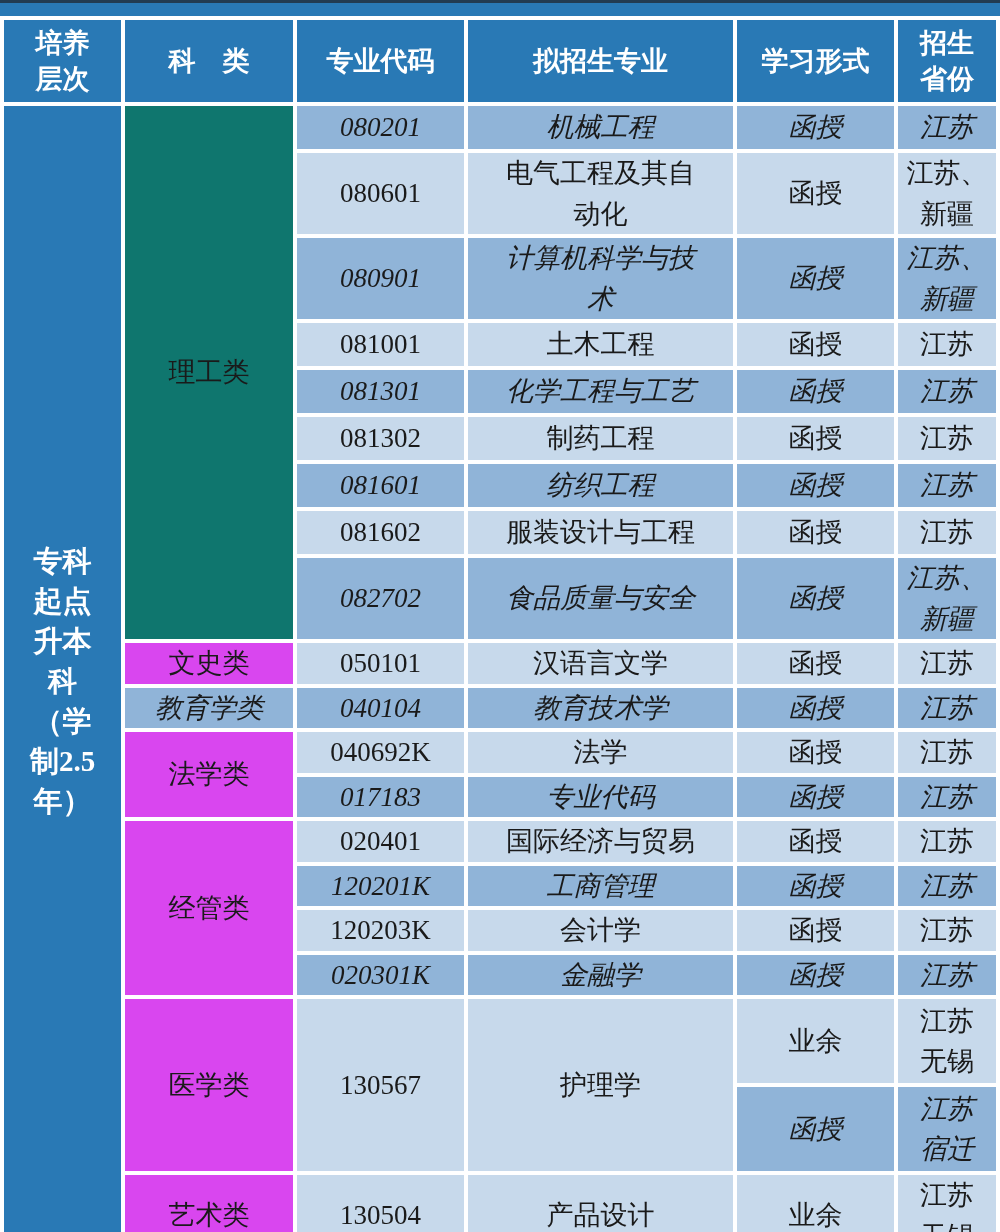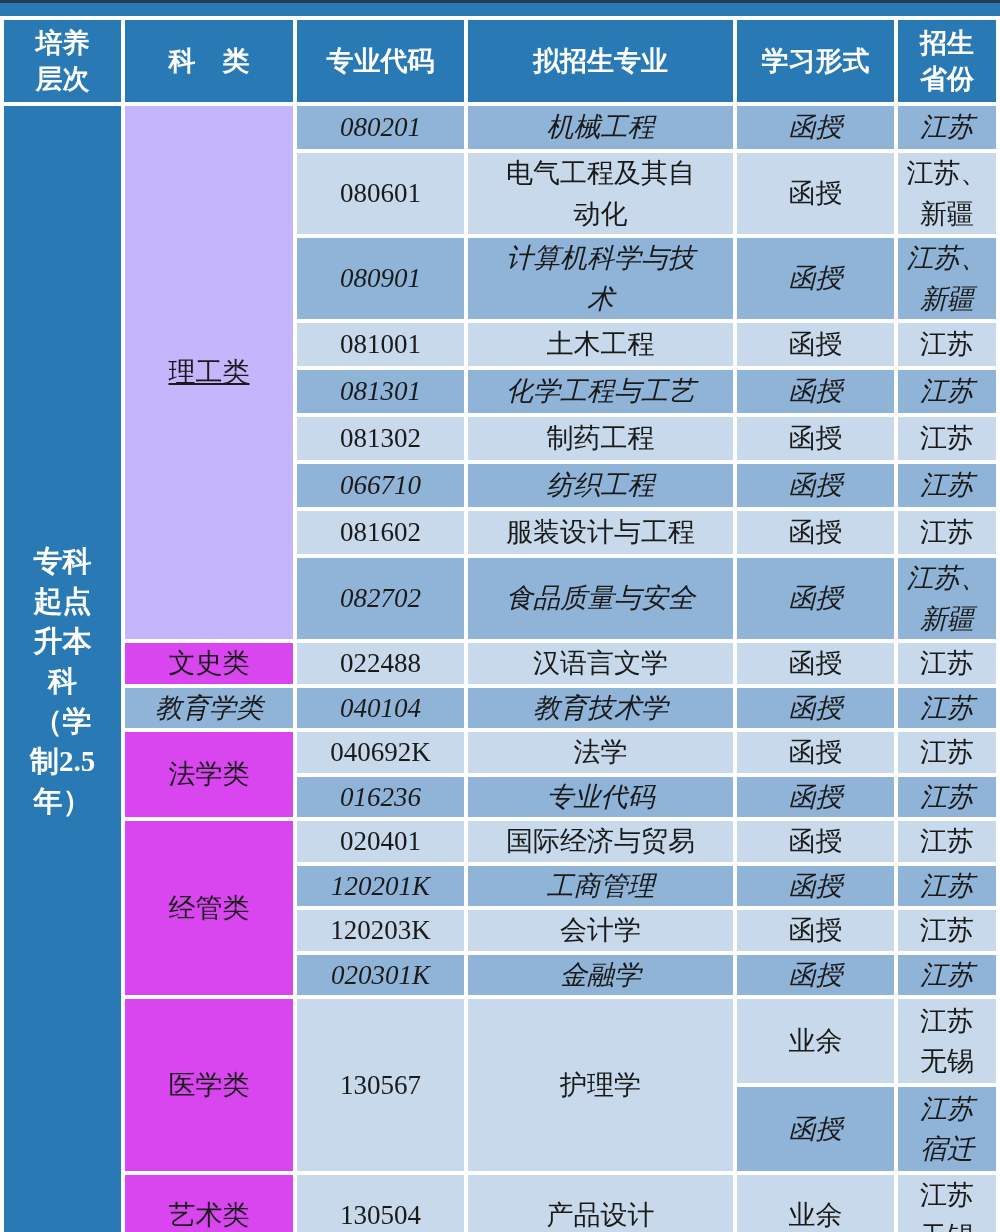--- a/index.html
+++ b/index.html
@@ -44,21 +44,21 @@
     font-size: 27px;
     line-height: 1.35;
     height: 82px;
   }
   td {
     font-size: 27px;
     line-height: 1.5;
   }
   td.m  { background: #90b4d8; font-style: italic; }  
   td.l  { background: #c7d9eb; }  
-  td.cm { background: #c4b5fd; text-decoration: underline; }  
+  td.cm { background: #0f766e; }  
   td.cl { background: #d946ef; }  
   td.level {
     background: #2979b5;
     color: #ffffff;
     font-family: "Liberation Serif", serif;
     font-weight: bold;
     font-size: 29px;
     line-height: 40px;
   }
   tr.h44  { height: 43px; }
@@ -138,62 +138,62 @@
     <td class="m">函授</td>
     <td class="m">江苏</td>
   </tr>
   <tr class="h44">
     <td class="l">081302</td>
     <td class="l">制药工程</td>
     <td class="l">函授</td>
     <td class="l">江苏</td>
   </tr>
   <tr class="h44">
-    <td class="m">066710</td>
+    <td class="m">081601</td>
     <td class="m">纺织工程</td>
     <td class="m">函授</td>
     <td class="m">江苏</td>
   </tr>
   <tr class="h44">
     <td class="l">081602</td>
     <td class="l">服装设计与工程</td>
     <td class="l">函授</td>
     <td class="l">江苏</td>
   </tr>
   <tr class="h76">
     <td class="m">082702</td>
     <td class="m">食品质量与安全</td>
     <td class="m">函授</td>
     <td class="m">江苏、
 新疆</td>
   </tr>
 
   <tr class="h40">
     <td class="cl">文史类</td>
-    <td class="l">022488</td>
+    <td class="l">050101</td>
     <td class="l">汉语言文学</td>
     <td class="l">函授</td>
     <td class="l">江苏</td>
   </tr>
   <tr class="h40">
     <td class="m">教育学类</td>
     <td class="m">040104</td>
     <td class="m">教育技术学</td>
     <td class="m">函授</td>
     <td class="m">江苏</td>
   </tr>
   <tr class="h40">
     <td class="cl" rowspan="2">法学类</td>
     <td class="l">040692K</td>
     <td class="l">法学</td>
     <td class="l">函授</td>
     <td class="l">江苏</td>
   </tr>
   <tr class="h40">
-    <td class="m">016236</td>
+    <td class="m">017183</td>
     <td class="m">专业代码</td>
     <td class="m">函授</td>
     <td class="m">江苏</td>
   </tr>
 
   <tr class="h40">
     <td class="cl" rowspan="4">经管类</td>
     <td class="l">020401</td>
     <td class="l">国际经济与贸易</td>
     <td class="l">函授</td>

